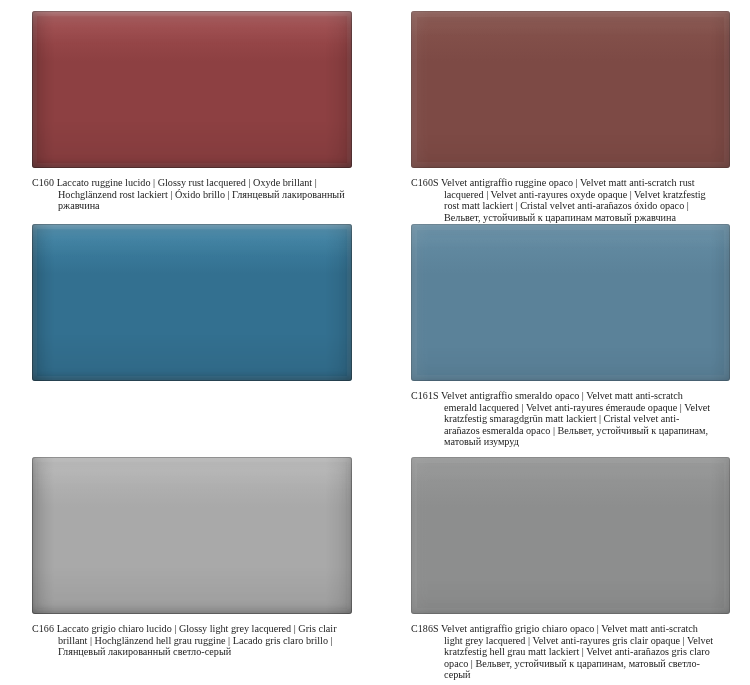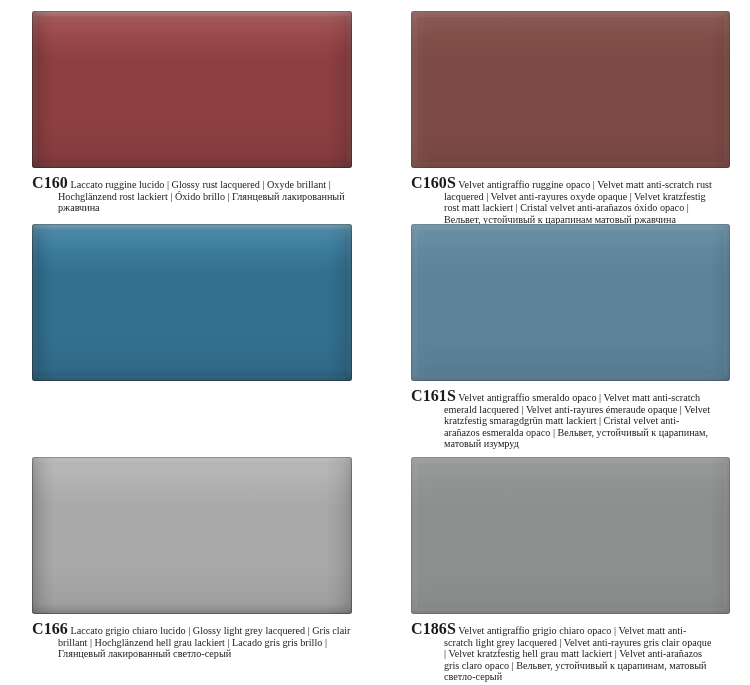--- a/index.html
+++ b/index.html
@@ -132,22 +132,22 @@
     color: #1b1b1b;
     text-indent: -26px;
     padding-left: 26px;
     text-align: left;
   }
   .cell.col-right .caption {
     text-indent: -33px;
     padding-left: 33px;
   }
   .code {
-    font-weight: bold;
-    font-size: 16px;
+    font-weight: normal;
+    font-size: 10px;
     letter-spacing: 0.1px;
   }
   .desc { }
 </style>
 </head>
 <body style="background: rgb(255, 255, 255);">
 
 <div class="catalog">
   <div class="grid">
 
@@ -195,21 +195,21 @@
     </div>
 
     <div class="cell col-left row3">
       <div class="swatch-wrap">
         <div class="swatch finish-glossy">
           <div class="tile" id="tile-4" style="background: linear-gradient(rgb(179, 179, 179) 0%, rgb(179, 179, 179) 10%, rgb(169, 169, 169) 32%, rgb(169, 169, 169) 100%);"></div>
           <div class="bevel"></div>
           <div class="gloss"></div>
         </div>
       </div>
-      <p class="caption"><span class="code">C166</span> <span class="desc">Laccato grigio chiaro lucido | Glossy light grey lacquered | Gris clair brillant | Hochglänzend hell grau lackiert | Lacado gris gris brillo | Глянцевый лакированный светло-серый</span></p>
+      <p class="caption"><span class="code">C166</span> <span class="desc">Laccato grigio chiaro lucido | Glossy light grey lacquered | Gris clair brillant | Hochglänzend hell grau ruggine | Lacado gris claro brillo | Глянцевый лакированный светло-серый</span></p>
     </div>
 
     <div class="cell col-right row3">
       <div class="swatch-wrap">
         <div class="swatch finish-matt">
           <div class="tile" id="tile-5" style="background: linear-gradient(rgb(148, 149, 149) 0%, rgb(148, 149, 149) 10%, rgb(141, 142, 142) 32%, rgb(141, 142, 142) 100%);"></div>
           <div class="bevel"></div>
           <div class="gloss"></div>
         </div>
       </div>

